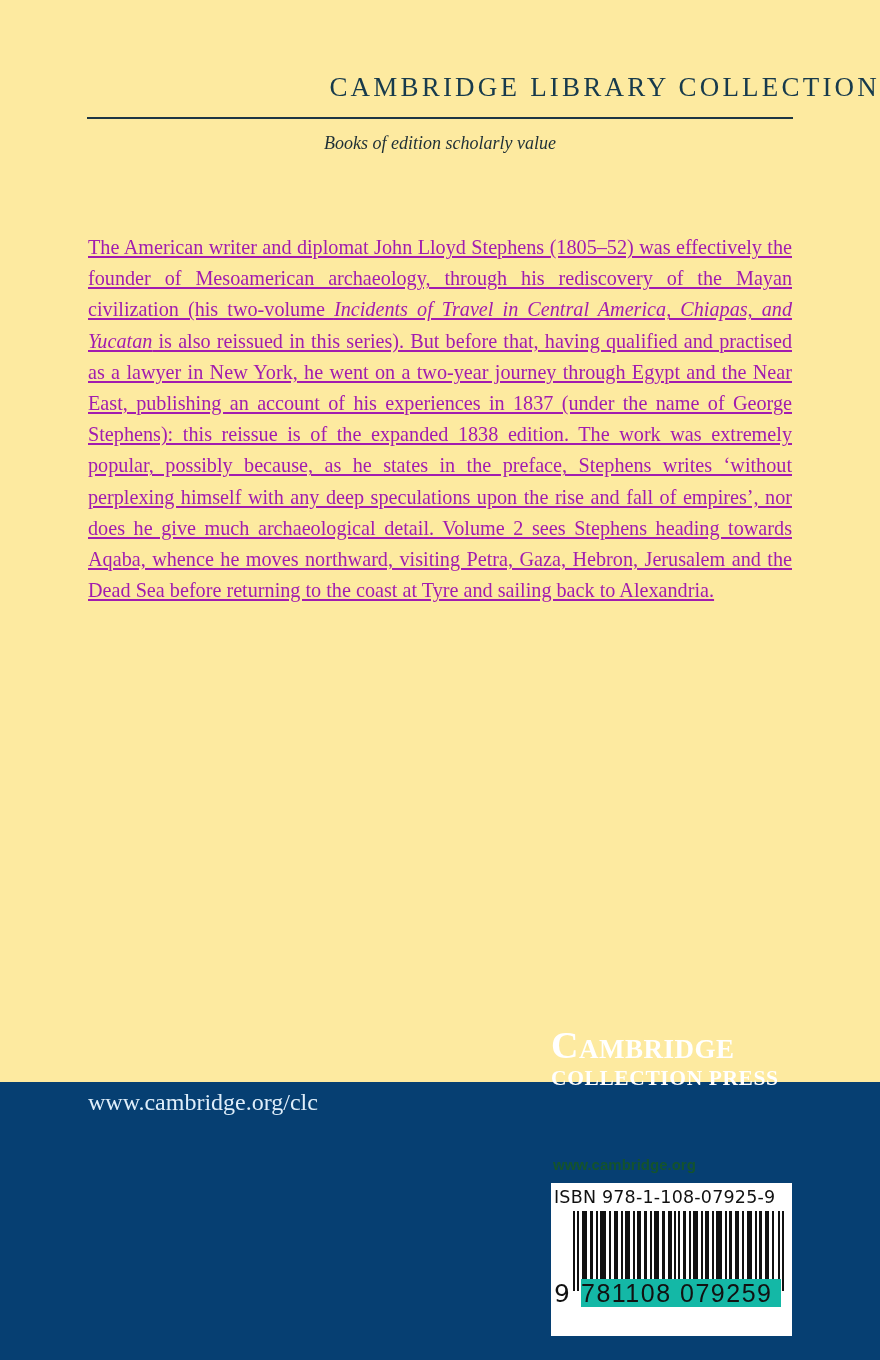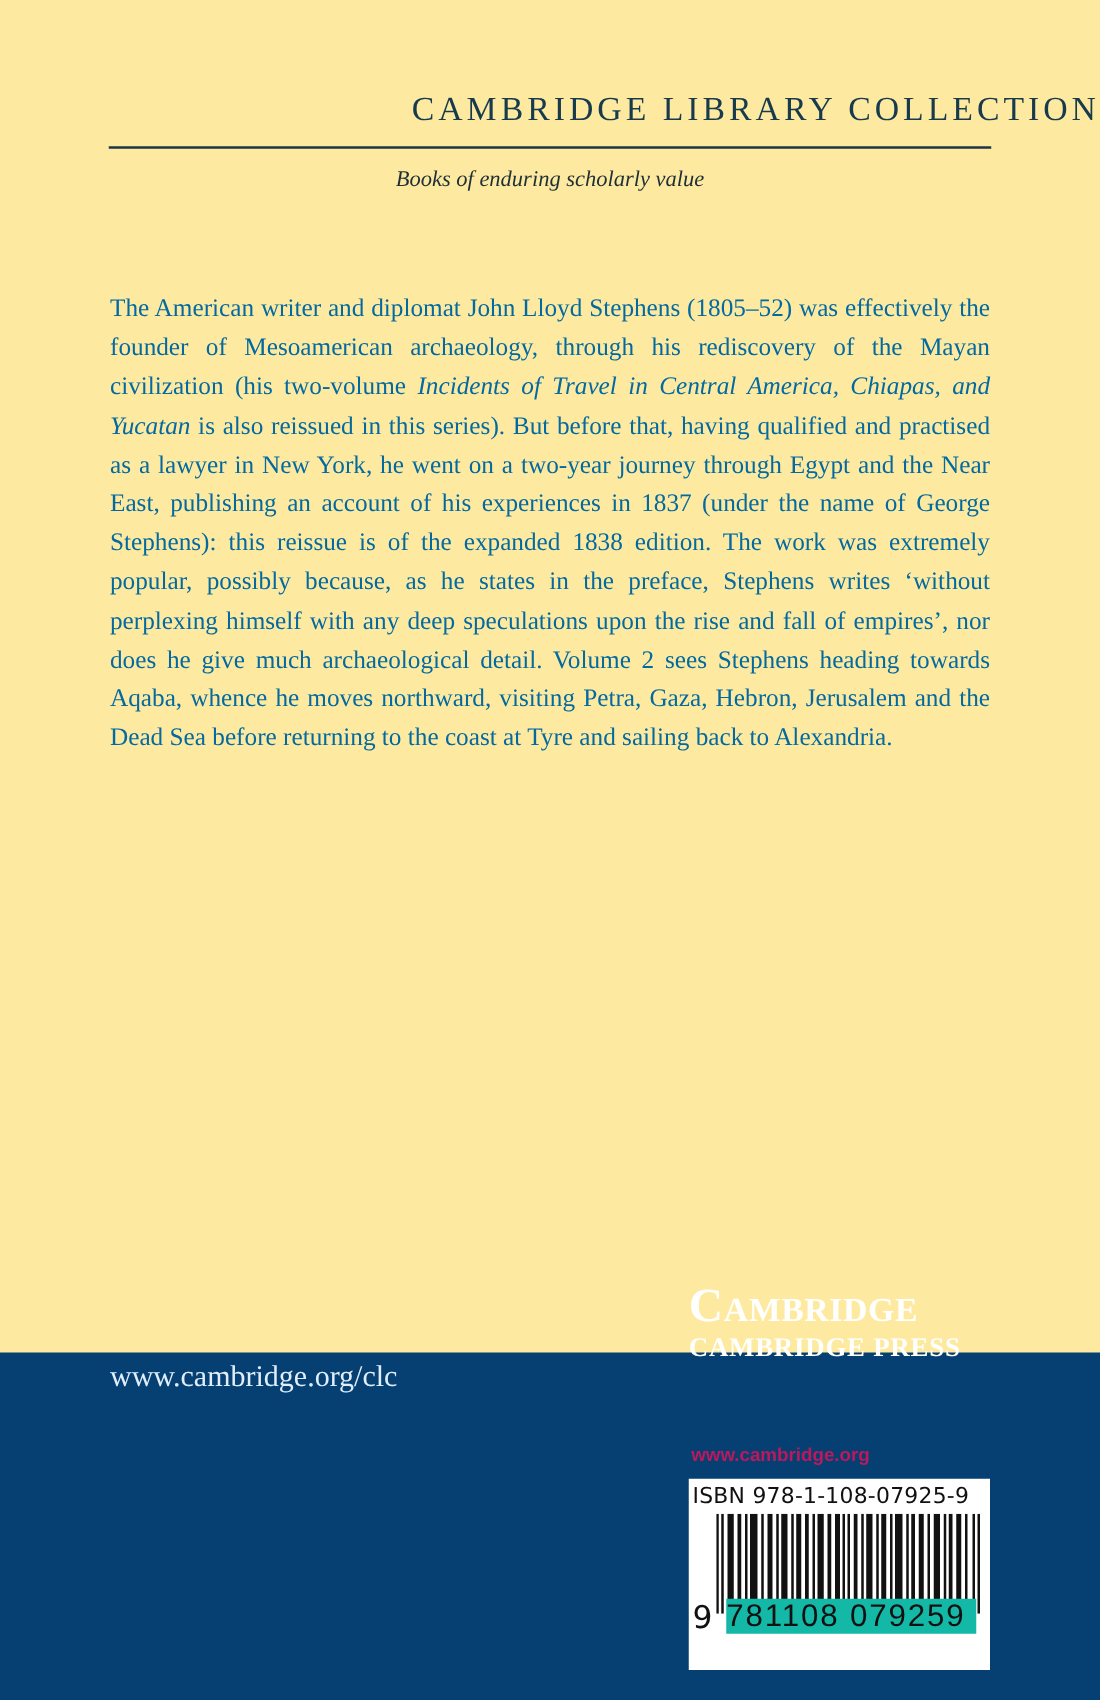--- a/index.html
+++ b/index.html
@@ -16,22 +16,22 @@
   .rule {
     position: absolute; top: 117px; left: 87px; width: 706px; height: 2px;
     background: #1d3644;
   }
   .tagline {
     position: absolute; top: 133px; left: 0; width: 880px; text-align: center;
     font-size: 18px; font-style: italic; color: #1e2f36;
   }
   .blurb {
     position: absolute; top: 232px; left: 88px; width: 704px;
-    font-size: 20.2px; line-height: 31.2px; color: #0369a1;
-    text-align: justify; margin: 0;
+    font-size: 20.2px; line-height: 31.2px; color: #a21caf;
+    text-align: justify; margin: 0; text-decoration: underline;
   }
   .blurb .it { font-style: italic; }
   .credit {
     position: absolute; top: 1055px; left: 88px;
     font-size: 14.5px; color: #222; margin-top: 28px;
   }
   .band {
     position: absolute; top: 1082px; left: 0; width: 880px; height: 278px;
     background: #063f72;
   }
@@ -47,21 +47,21 @@
     font-size: 38px; font-weight: bold; letter-spacing: 0.5px; line-height: 38px;
     display: block; font-variant: small-caps;
   }
   .cup-name .press {
     font-size: 21.5px; font-weight: bold; letter-spacing: 0.6px; display: block; line-height: 24px;
     margin-top: 2px;
   }
   .cup-url {
     position: absolute; top: 1156px; left: 553px;
     font-family: "Liberation Sans", "DejaVu Sans", sans-serif;
-    font-weight: bold; font-size: 15px; color: #be185d;
+    font-weight: bold; font-size: 15px; color: #14532d;
   }
   .barcode-box {
     position: absolute; top: 1183px; left: 551px; width: 241px; height: 153px;
     background: #ffffff;
   }
   .isbn-text {
     position: absolute; top: 4px; left: 3px; width: 236px;
     font-family: "DejaVu Sans", sans-serif; font-size: 17.5px; color: #111;
     letter-spacing: 0.2px; white-space: nowrap;
   }
@@ -76,33 +76,33 @@
     position: absolute; top: 96px; left: 30px; width: 200px; background: #14b8a6;
     font-family: Liberation Sans, sans-serif; font-size: 25px; color: #111; letter-spacing: 1.5px;
     white-space: nowrap; line-height: 28px;
   }
 </style>
 </head>
 <body>
 
 <div class="series-title">CAMBRIDGE LIBRARY COLLECTION</div>
 <div class="rule"></div>
-<div class="tagline">Books of enduring scholarly value</div>
+<div class="tagline">Books of edition scholarly value</div>
 
 <p class="blurb"><span>The American writer and diplomat John Lloyd Stephens (1805–52) was effectively the founder of Mesoamerican archaeology, through his rediscovery of the Mayan civilization (his two-volume </span><span class="it">Incidents of Travel in Central America, Chiapas, and Yucatan</span><span> is also reissued in this series). But before that, having qualified and practised as a lawyer in New York, he went on a two-year journey through Egypt and the Near East, publishing an account of his experiences in 1837 (under the name of George Stephens): this reissue is of the expanded 1838 edition. The work was extremely popular, possibly because, as he states in the preface, Stephens writes ‘without perplexing himself with any deep speculations upon the rise and fall of empires’, nor does he give much archaeological detail. Volume 2 sees Stephens heading towards Aqaba, whence he moves northward, visiting Petra, Gaza, Hebron, Jerusalem and the Dead Sea before returning to the coast at Tyre and sailing back to Alexandria.</span></p>
 
 <div class="credit">Cover art © Wellcome Library, London</div>
 
 <div class="band"></div>
 
 <div class="series-url">www.cambridge.org/clc</div>
 
 <div class="cup-name">
   <span class="big">Cambridge</span>
-  <span class="press">CAMBRIDGE PRESS</span>
+  <span class="press">COLLECTION PRESS</span>
 </div>
 <div class="cup-url">www.cambridge.org</div>
 
 <div class="barcode-box">
   <div class="isbn-text">ISBN 978-1-108-07925-9</div>
   <svg class="bars" viewBox="0 0 212 80" preserveAspectRatio="none">
     <g fill="#111">
       <rect x="0" y="0" width="2" height="80"></rect>
         <rect x="4" y="0" width="2" height="80"></rect>
       <rect x="9" y="0" width="5" height="70"></rect>

